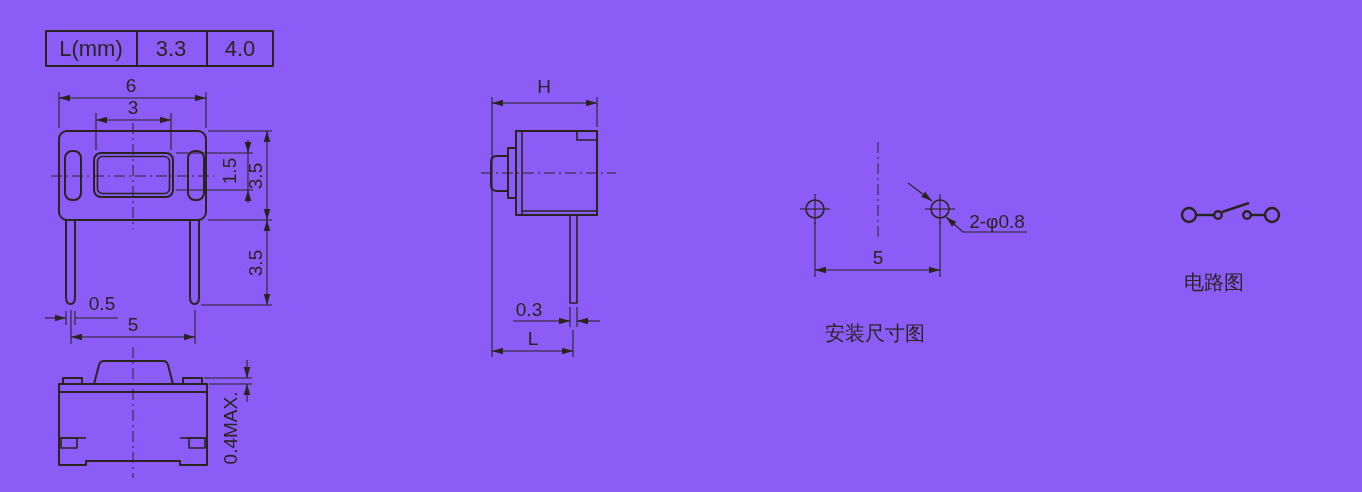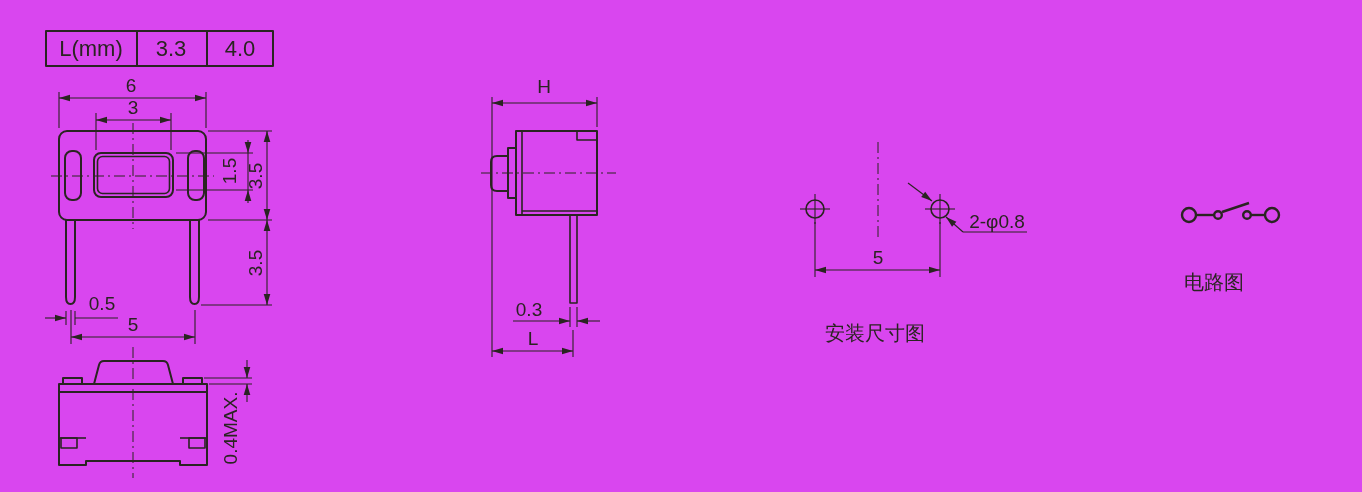--- a/index.html
+++ b/index.html
@@ -1,16 +1,16 @@
 <!DOCTYPE html>
 <html><head>
 <meta charset="utf-8">
 <style>
   html,body{margin:0;padding:0;background:#ffffff;}
-  .canvas{position:relative;width:1362px;height:492px;background:#d946ef;overflow:hidden;}
+  .canvas{position:relative;width:1362px;height:492px;background:#8b5cf6;overflow:hidden;}
   svg{display:block;}
   
   .ol{fill:none;stroke:#2a2421;stroke-width:2;stroke-linecap:butt;stroke-linejoin:round;}
   .ol-thin{fill:none;stroke:#2a2421;stroke-width:1.6;stroke-linejoin:round;}
   
   .dl{fill:none;stroke:#2a2421;stroke-width:1.1;stroke-linecap:butt;}
   
   .cl{fill:none;stroke:#2a2421;stroke-width:1;stroke-dasharray:11 4 2 4;}
   
   .cc{fill:none;stroke:#2a2421;stroke-width:2.4;}

